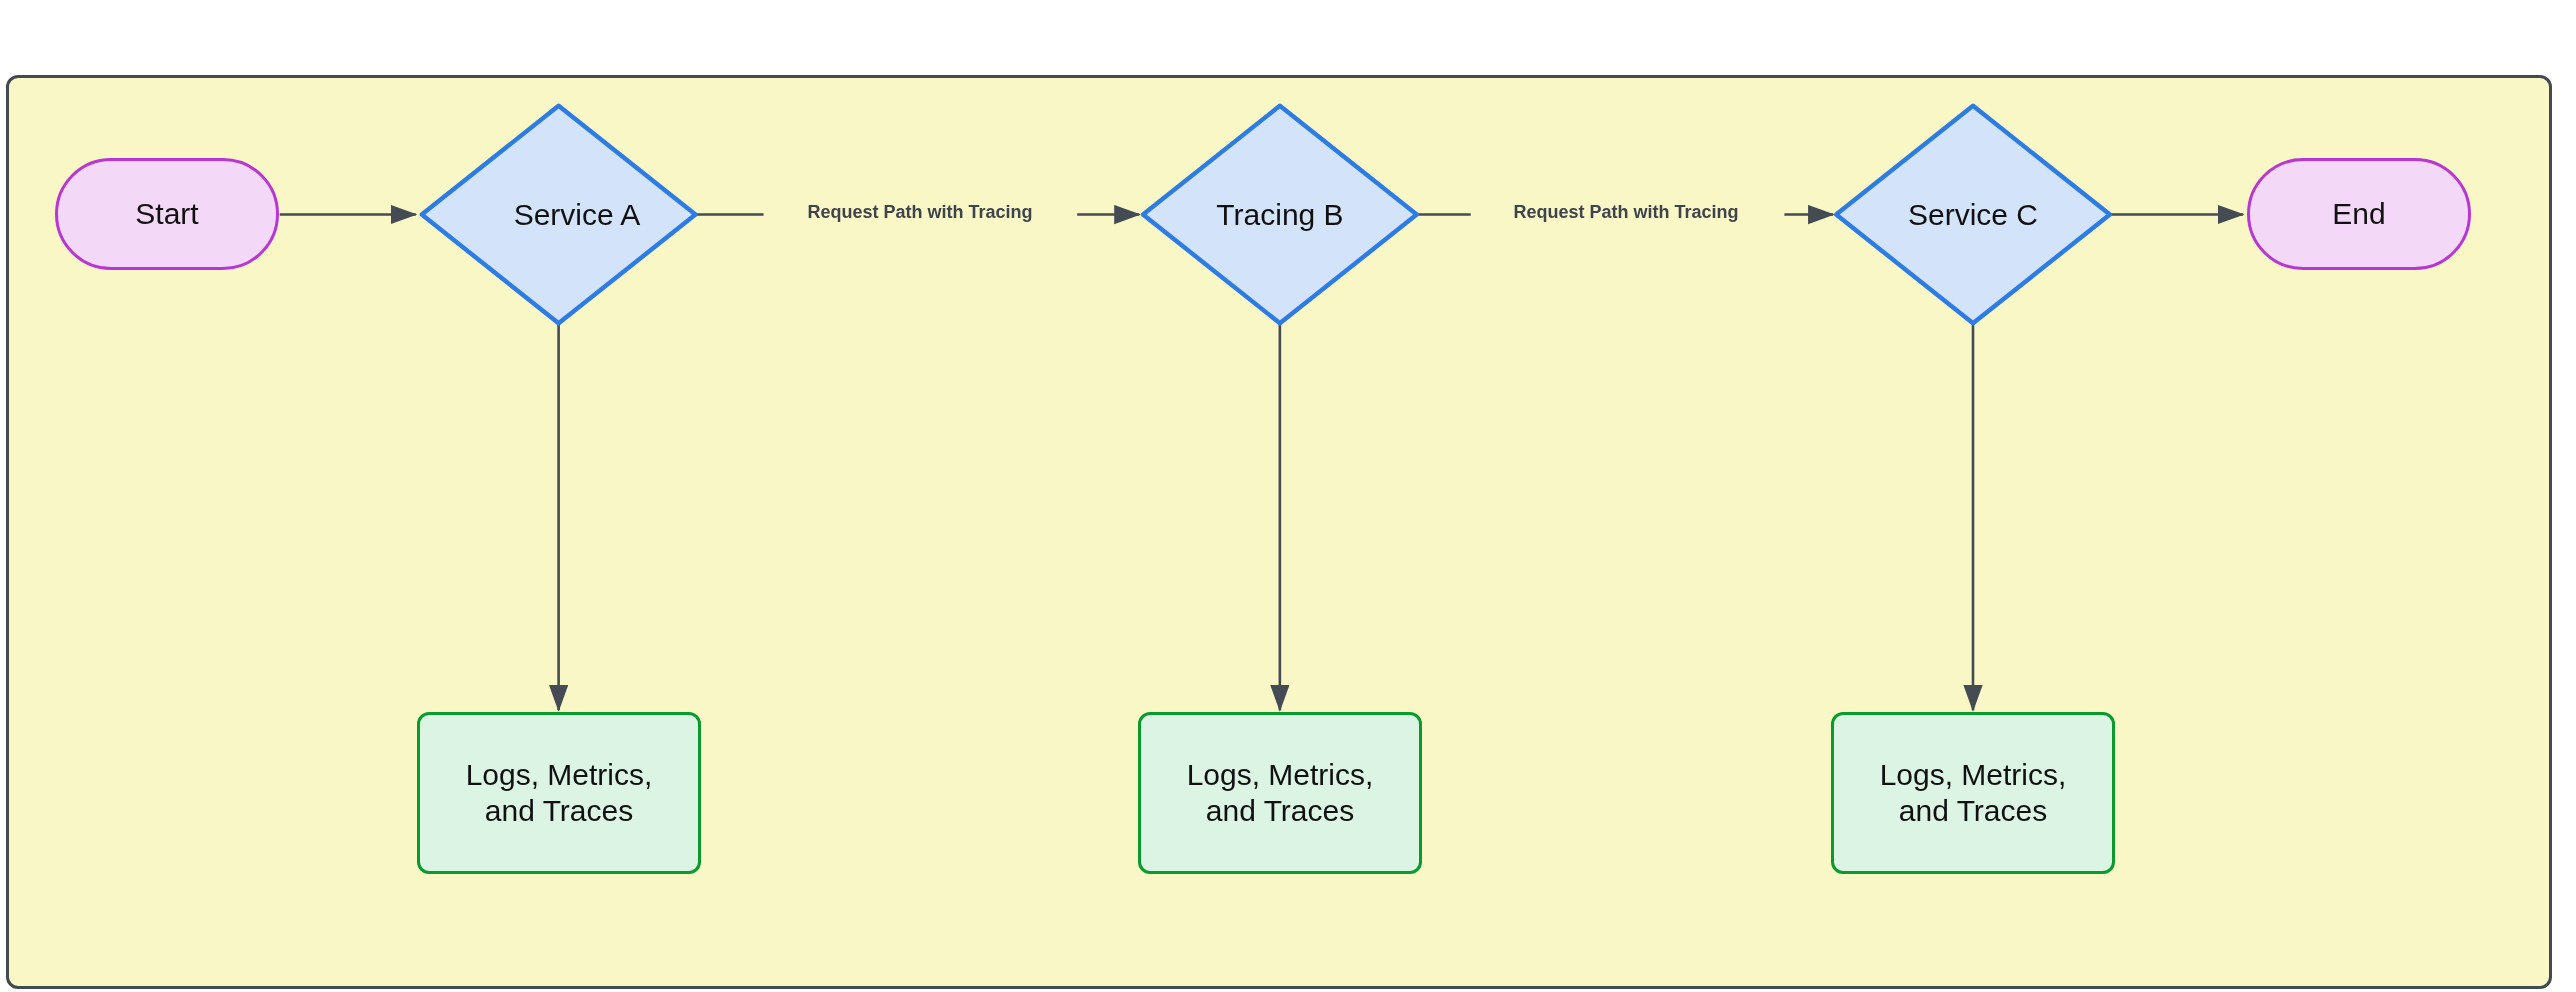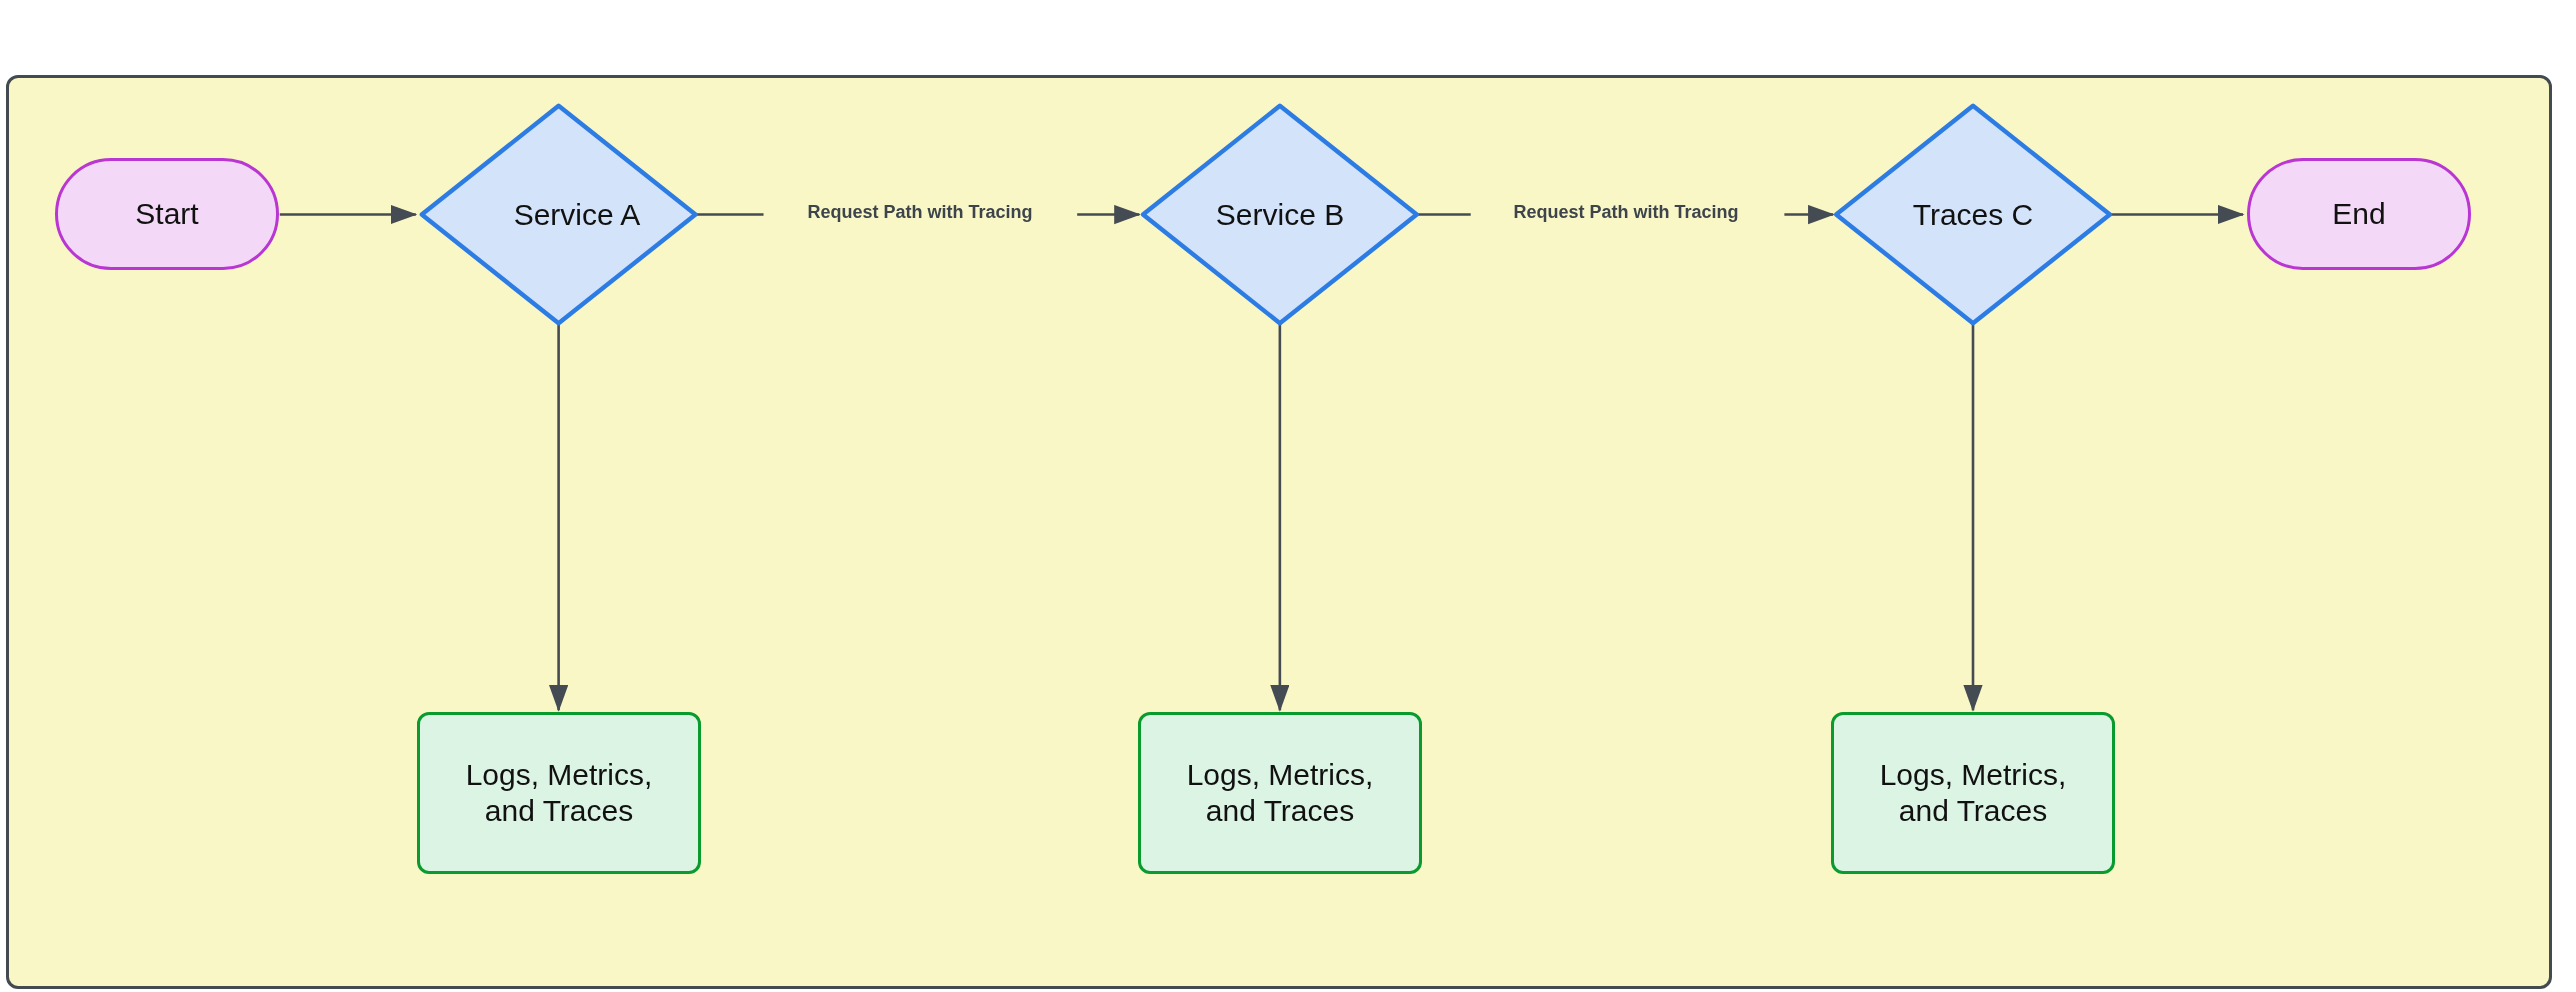--- a/index.html
+++ b/index.html
@@ -124,22 +124,22 @@
   </svg>
 
   <div class="node pill start">
     <span>Start</span>
   </div>
   <div class="node pill end">
     <span>End</span>
   </div>
 
   <div class="diamond-label dlabel-a">Service A</div>
-  <div class="diamond-label dlabel-b">Service B</div>
-  <div class="diamond-label dlabel-c">Traces C</div>
+  <div class="diamond-label dlabel-b">Tracing B</div>
+  <div class="diamond-label dlabel-c">Service C</div>
 
   <div class="node box box-a">
     <span class="wrap">Logs, Metrics, and Traces</span>
   </div>
   <div class="node box box-b">
     <span class="wrap">Logs, Metrics, and Traces</span>
   </div>
   <div class="node box box-c">
     <span class="wrap">Logs, Metrics, and Traces</span>
   </div>

